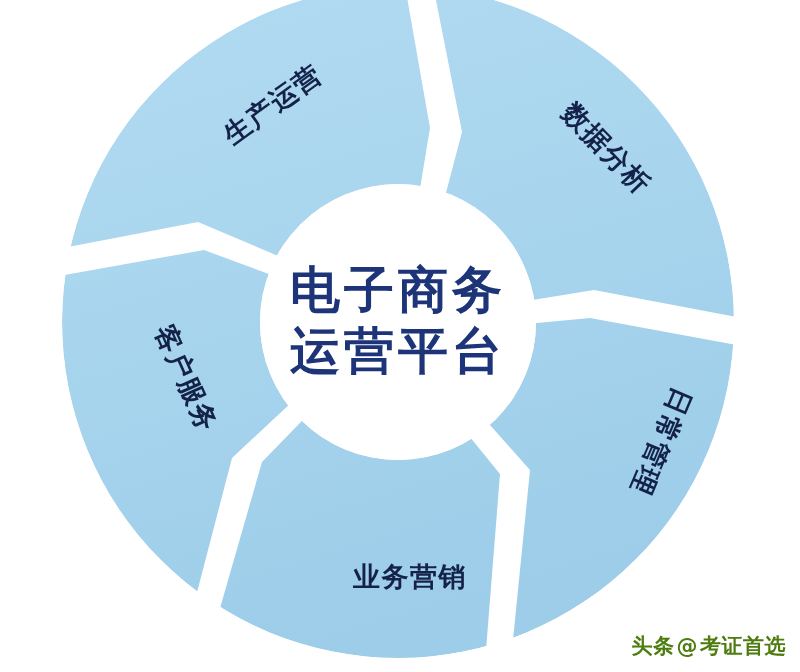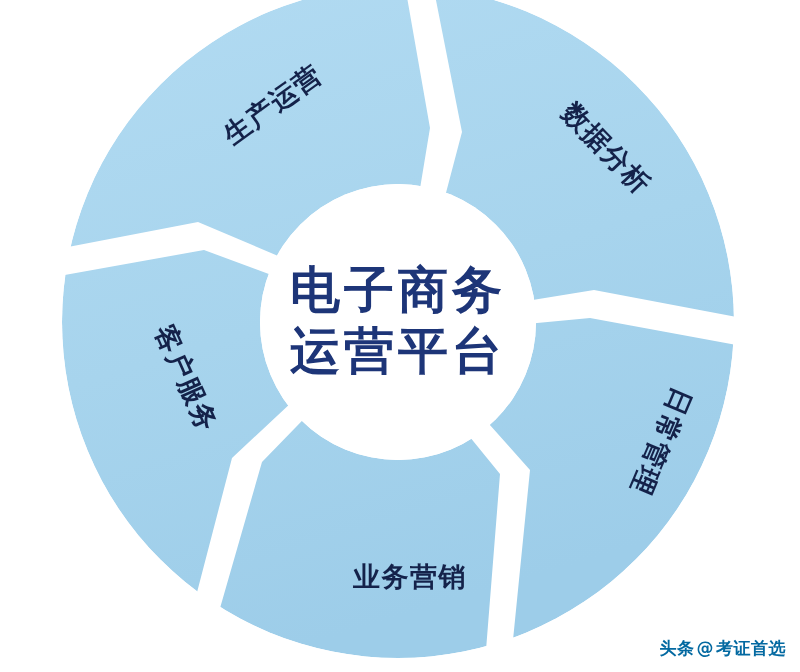--- a/index.html
+++ b/index.html
@@ -39,23 +39,23 @@
     font-size: 50px;
     font-weight: 700;
     fill: #1d3578;
     letter-spacing: 4px;
   }
   .watermark {
     position: absolute;
     right: 14px;
     bottom: 12px;
     font-family: "DejaVu Sans", "Liberation Sans", sans-serif;
-    font-size: 17px;
+    font-size: 21px;
     font-weight: 700;
-    color: #0369a1;
+    color: #4d7c0f;
     white-space: nowrap;
     letter-spacing: 0.5px;
   }
   .watermark .wm-at {
     font-weight: 700;
     margin: 0 2px;
   }
 </style>
 </head>
 <body>

